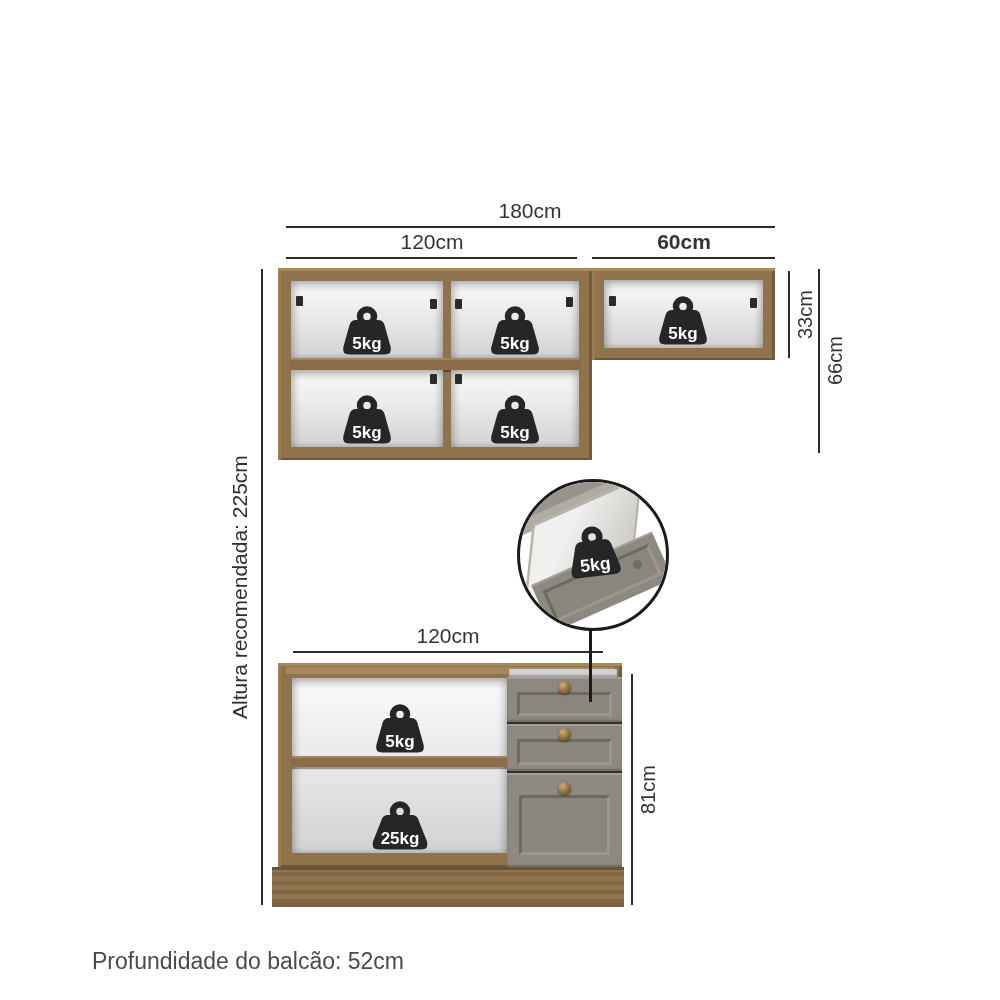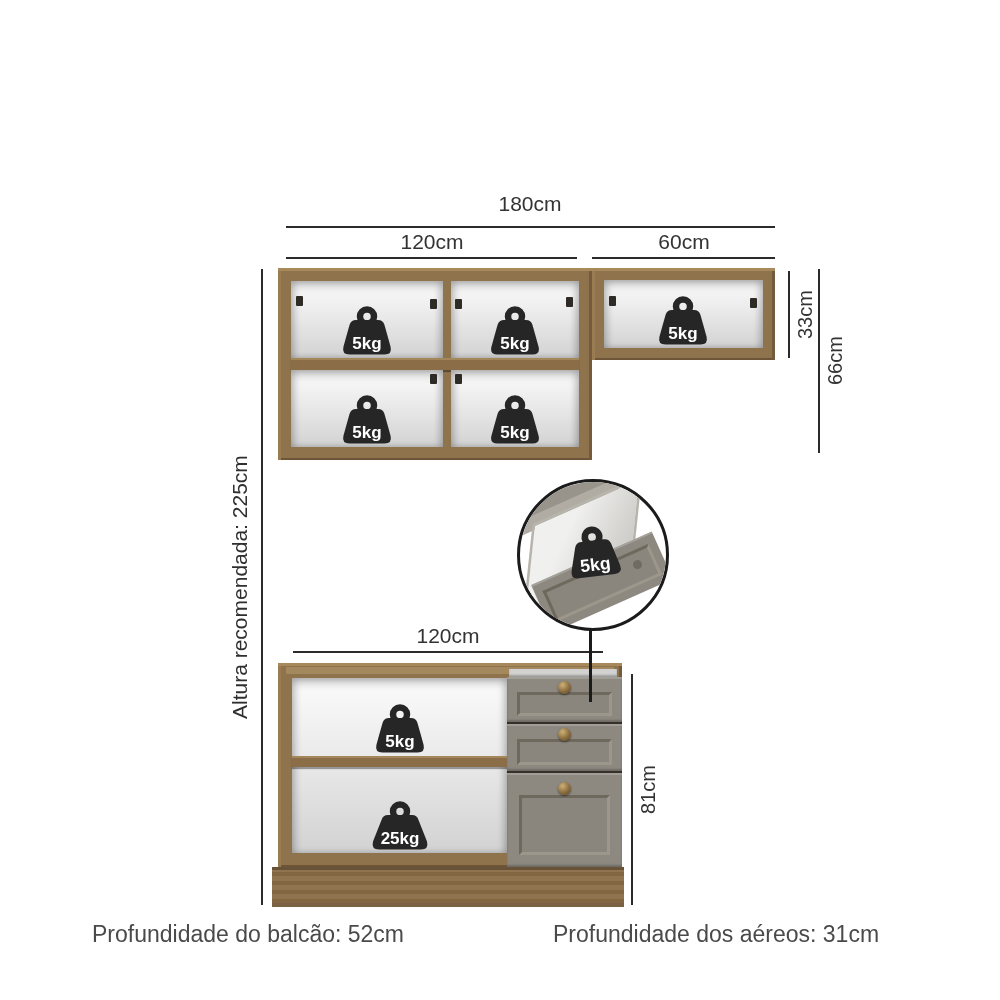--- a/index.html
+++ b/index.html
@@ -2,21 +2,21 @@
 <html><head>
 <meta charset="utf-8">
 <style>
   html,body{margin:0;padding:0;background:#fff;}
   .canvas{position:relative;width:1000px;height:1000px;background:#ffffff;overflow:hidden;
           font-family:"Liberation Sans",sans-serif;color:#333;}
 
   
   .title{position:absolute;left:53px;top:38px;width:460px;font-size:47px;line-height:58px;
          font-weight:bold;color:#3a3a3a;letter-spacing:.3px;}
-  .footer-label{position:absolute;top:921px;font-size:23px;color:#4a4a4a;}
+  .footer-label{position:absolute;top:948px;font-size:23px;color:#4a4a4a;}
 
   
   .hl{position:absolute;height:2px;background:#2b2b2b;z-index:4;}
   .vl{position:absolute;width:2px;background:#2b2b2b;z-index:4;}
   .dim{position:absolute;width:100px;text-align:center;font-size:21px;color:#333;z-index:4;}
   .vdim{position:absolute;display:flex;align-items:center;justify-content:center;
         writing-mode:vertical-rl;transform:rotate(180deg);font-size:20px;color:#333;z-index:4;}
 
   
   .mod{position:absolute;background:#8f734d;z-index:1;
@@ -64,27 +64,27 @@
          background:#6f6b62;}
   .pointer{position:absolute;left:589px;top:627px;width:3px;height:75px;background:#1b1b1b;z-index:5;}
 </style>
 </head>
 <body>
 
 <div class="canvas">
 
 
   <div class="hl" style="left:286px;top:226px;width:489px;"></div>
-  <div class="dim" style="left:480px;top:192px;">180cm</div>
+  <div class="dim" style="left:480px;top:199px;">180cm</div>
 
   <div class="hl" style="left:286px;top:257px;width:291px;"></div>
   <div class="dim" style="left:382px;top:230px;">120cm</div>
 
   <div class="hl" style="left:592px;top:257px;width:183px;"></div>
-  <div class="dim" style="left:634px;top:230px;">60cm</div>
+  <div class="dim" style="left:634px;top:230px;font-weight:bold;">60cm</div>
 
   <div class="vl" style="left:788px;top:271px;height:87px;"></div>
   <div class="vdim" style="left:792px;top:271px;height:87px;width:26px;">33cm</div>
 
   <div class="vl" style="left:818px;top:269px;height:184px;"></div>
   <div class="vdim" style="left:822px;top:269px;height:184px;width:26px;">66cm</div>
 
   <div class="vl" style="left:261px;top:269px;height:636px;"></div>
   <div class="vdim" style="left:224px;top:269px;height:636px;width:32px;font-size:21px;color:#2f2f2f;">Altura recomendada: 225cm</div>
 
@@ -183,15 +183,14 @@
     <path class="kb-body" d="M16 14 H38 Q43 14 44.5 19 L50.5 40.5 Q52.5 48.5 44.5 48.5 H9.5 Q1.5 48.5 3.5 40.5 L9.5 19 Q11 14 16 14 Z"></path>
     <text class="kb-text" x="27" y="43">5kg</text>
   </svg>
   <svg class="kb" style="left:367px;top:801px;" width="66" height="52" viewBox="0 0 66 52">
     <circle class="kb-ring" cx="33" cy="10.5" r="7"></circle>
     <path class="kb-body" d="M21 14 H45 Q50 14 51.5 19 L60 40.5 Q62 48.5 54 48.5 H12 Q4 48.5 6 40.5 L14.5 19 Q16 14 21 14 Z"></path>
     <text class="kb-text" x="33" y="43">25kg</text>
   </svg>
 
   <div class="footer-label" style="left:92px;">Profundidade do balcão: 52cm</div>
-  <div class="footer-label" style="left:553px;">Profundidade dos aéreos: 31cm</div>
 
 </div>
 
 </body></html>

